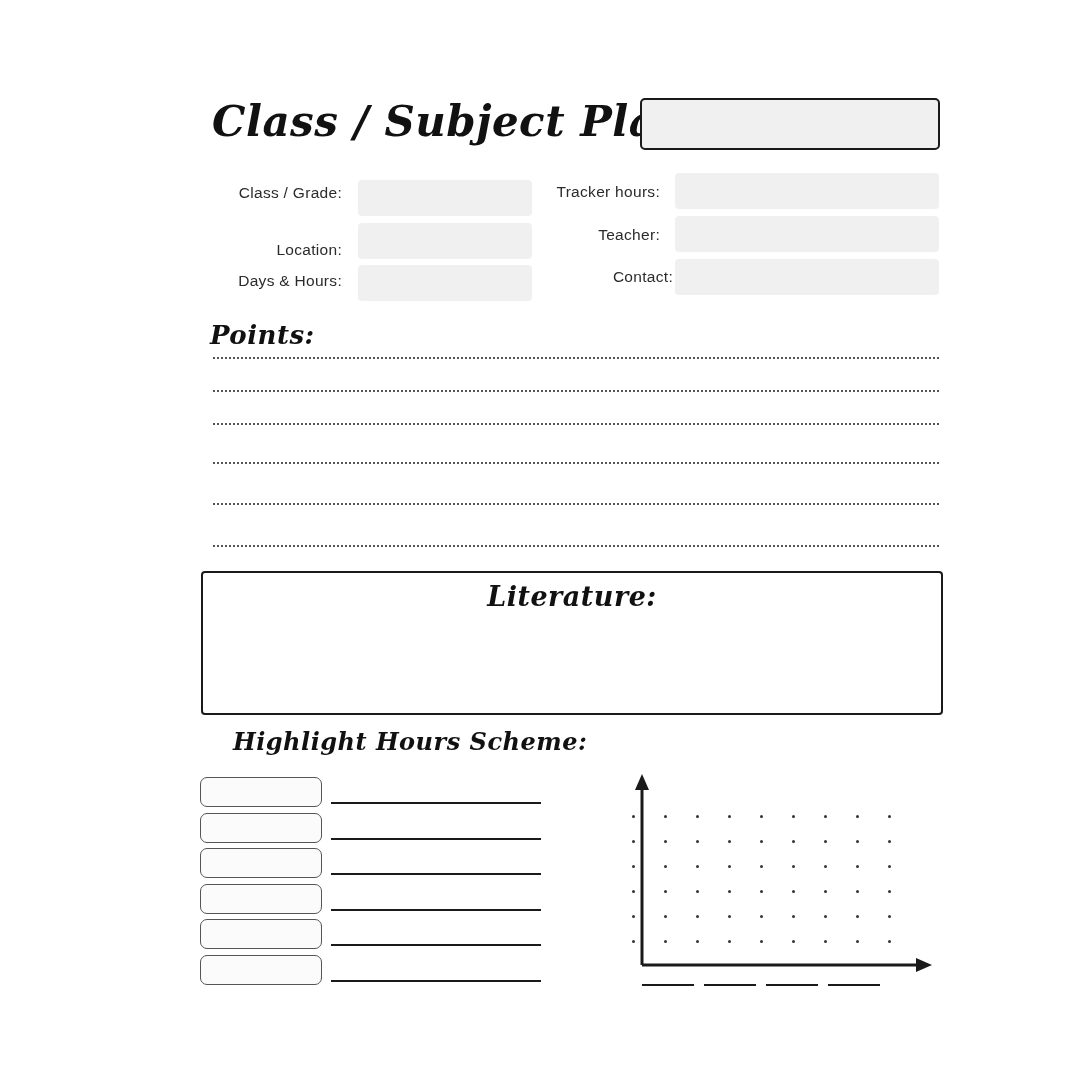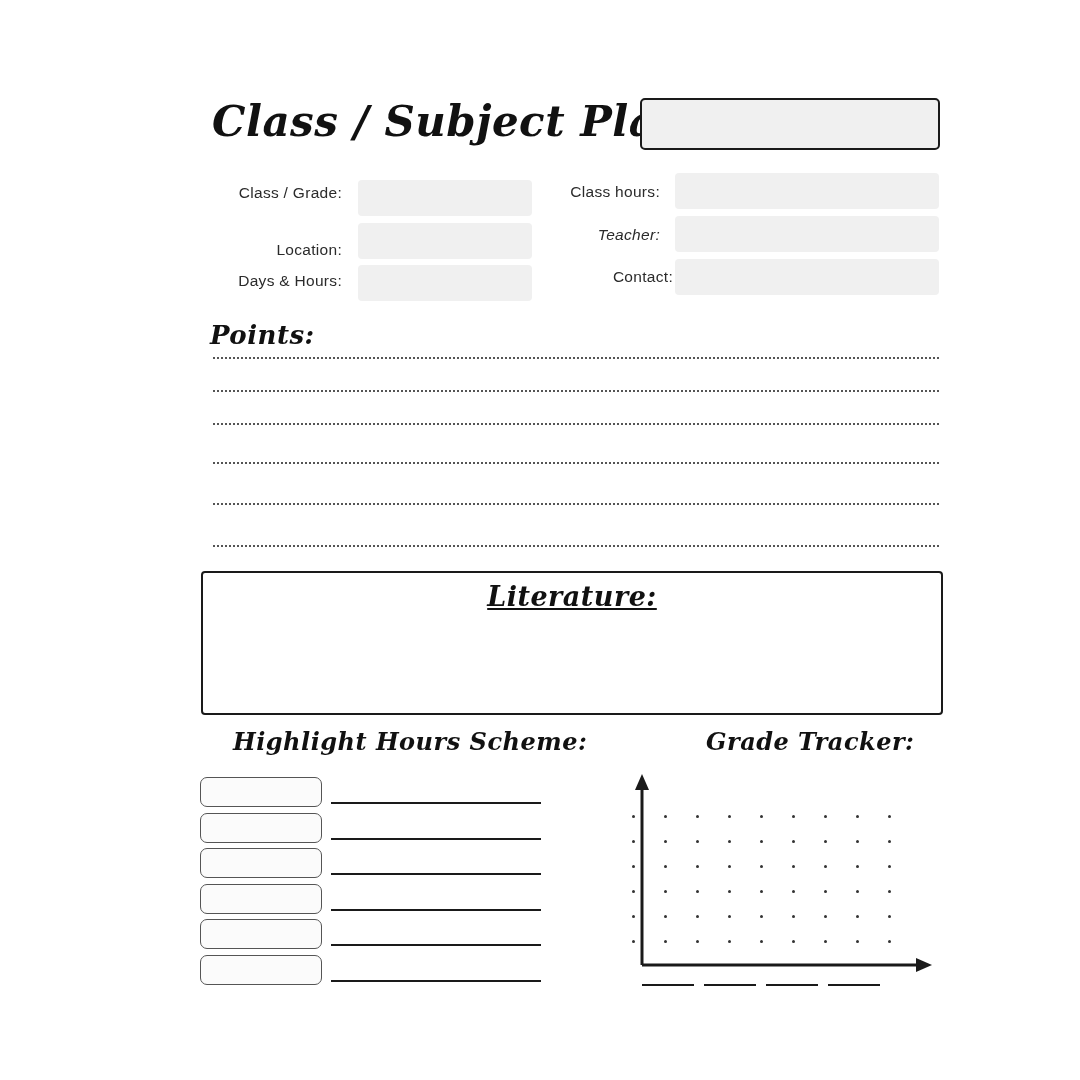--- a/index.html
+++ b/index.html
@@ -73,21 +73,21 @@
 
   
   .l1 { left: 150px; top: 184px; width: 192px; }
   .l2 { left: 150px; top: 229px; width: 192px; margin-top: 12px; }
   .l3 { left: 150px; top: 272px; width: 192px; }
   .f1 { left: 358px; top: 180px; width: 174px; }
   .f2 { left: 358px; top: 223px; width: 174px; }
   .f3 { left: 358px; top: 265px; width: 174px; }
   
   .r1 { left: 470px; top: 183px; width: 190px; }
-  .r2 { left: 470px; top: 226px; width: 190px; font-style: italic; }
+  .r2 { left: 470px; top: 226px; width: 190px; }
   .r3 { left: 483px; top: 268px; width: 190px; }
   .g1 { left: 675px; top: 173px; width: 264px; }
   .g2 { left: 675px; top: 216px; width: 264px; }
   .g3 { left: 675px; top: 259px; width: 264px; }
 
   
   .notes-title {
     position: absolute;
     left: 210px;
     top: 320px;
@@ -111,21 +111,20 @@
     border: 2px solid #1a1a1a;
     border-radius: 4px;
   }
   .lit-title {
     position: absolute;
     left: 0;
     top: 8px;
     width: 738px;
     text-align: center;
     font-size: 27px;
-    text-decoration: underline;
   }
 
   
   .hl-title {
     position: absolute;
     left: 233px;
     top: 727px;
     font-size: 24px;
   }
   .hl-swatch {
@@ -183,21 +182,21 @@
 
   <div class="label info-label l1">Class / Grade:</div>
   <div class="field info-field f1"></div>
 
   <div class="label info-label l2">Location:</div>
   <div class="field info-field f2"></div>
 
   <div class="label info-label l3">Days &amp; Hours:</div>
   <div class="field info-field f3"></div>
 
-  <div class="label info-label r1">Class hours:</div>
+  <div class="label info-label r1">Tracker hours:</div>
   <div class="field info-field g1"></div>
 
   <div class="label info-label r2">Teacher:</div>
   <div class="field info-field g2"></div>
 
   <div class="label info-label r3">Contact:</div>
   <div class="field info-field g3"></div>
 
   <div class="script notes-title">Points:</div>
   <div class="dotted-line" style="top:357px"></div>
@@ -224,21 +223,20 @@
 
   <div class="hl-swatch" style="top:884px"></div>
   <div class="hl-line" style="top:909px"></div>
 
   <div class="hl-swatch" style="top:919px"></div>
   <div class="hl-line" style="top:944px"></div>
 
   <div class="hl-swatch" style="top:955px"></div>
   <div class="hl-line" style="top:980px"></div>
 
-  <div class="script gt-title">Grade Tracker:</div>
 
   <div class="gt-chart">
     <svg width="330" height="220" viewBox="0 0 330 220">
 
       <line x1="22" y1="195" x2="22" y2="14" stroke="#1a1a1a" stroke-width="3"></line>
       <polygon points="22,4 15,20 29,20" fill="#1a1a1a"></polygon>
 
       <line x1="22" y1="195" x2="300" y2="195" stroke="#1a1a1a" stroke-width="3"></line>
       <polygon points="312,195 296,188 296,202" fill="#1a1a1a"></polygon>
     </svg>

